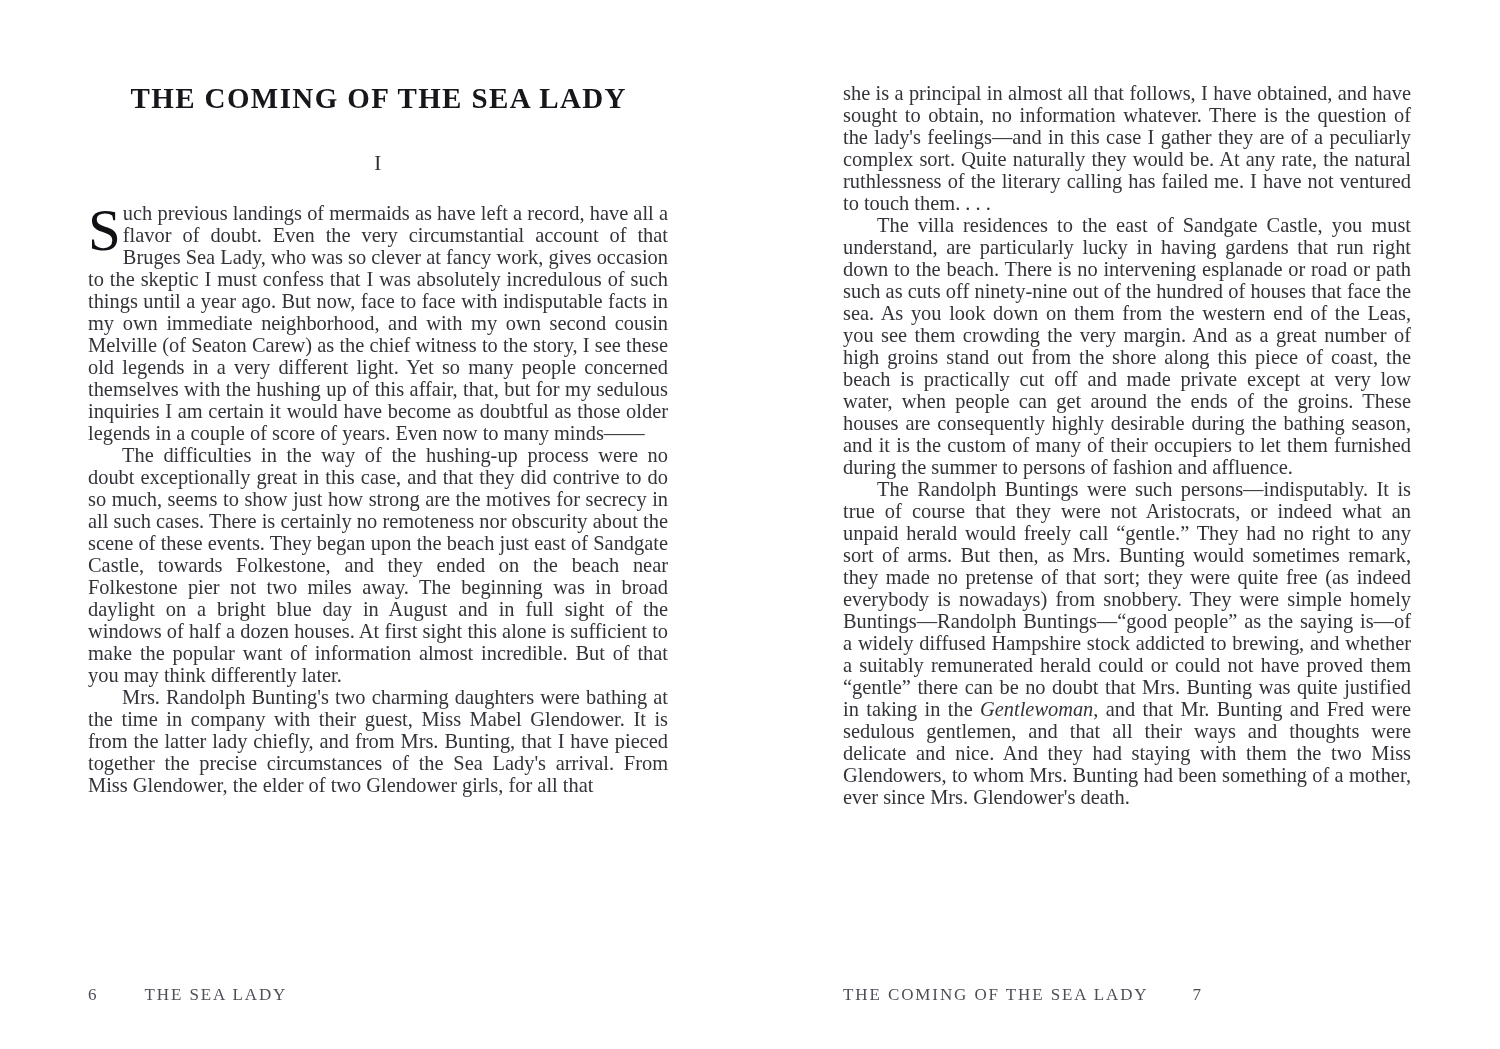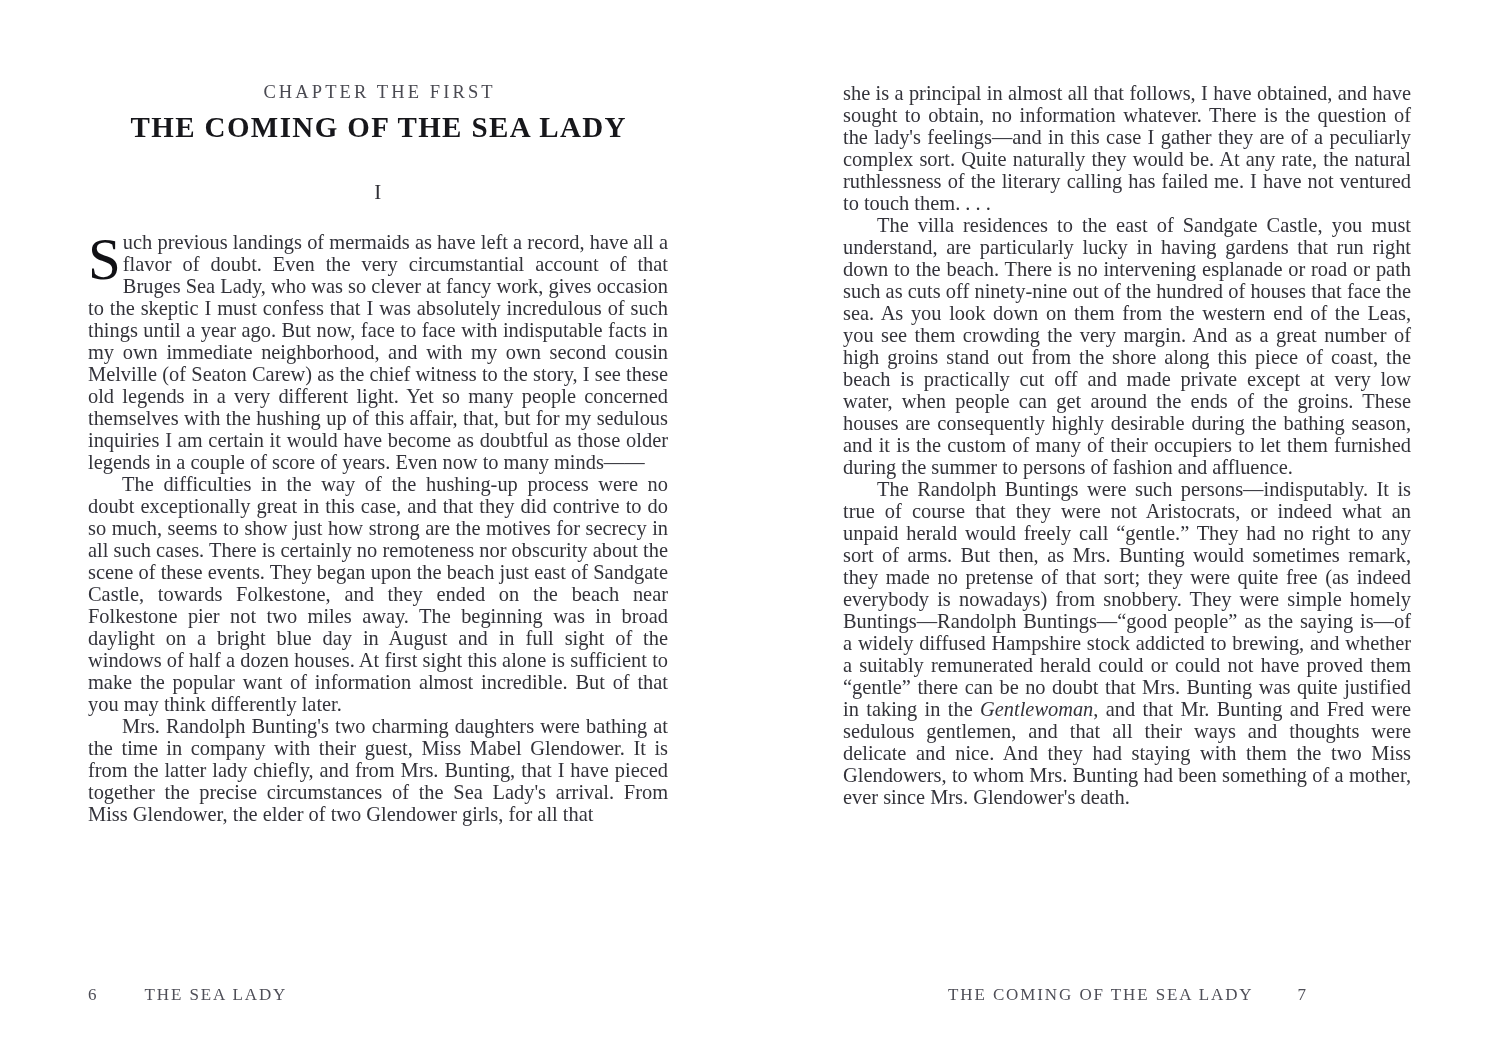--- a/index.html
+++ b/index.html
@@ -99,35 +99,34 @@
   .footer {
     position: absolute;
     bottom: 44px;
     font-size: 17px;
     letter-spacing: 1.9px;
     color: #4e4e57;
     white-space: nowrap;
     text-align: center;
   }
   .footer-left  { left: 88px; }
-  .footer-right { left: 843px; width: 568px; text-align: center; margin-top: 44px; }
+  .footer-right { left: 843px; width: 568px; text-align: left; margin-top: 44px; }
 
   .footer-left .folio  { margin-right: 48px; }
   .footer-right .folio { margin-left: 44px; }
   .folio { letter-spacing: 0; }
 </style>
 </head>
 <body>
 
 <div class="spread">
 
   <div class="page page-left">
     <div class="page-body">
 
-      <div class="chapter-label">CHAPTER THE FIRST</div>
 
       <h1 class="chapter-title">THE COMING OF THE SEA LADY</h1>
 
       <div class="section-number">I</div>
 
       <p class="para dropcap-para">Such previous landings of mermaids as have left a record, have all a flavor of doubt. Even the very circumstantial account of that Bruges Sea Lady, who was so clever at fancy work, gives occasion to the skeptic I must confess that I was absolutely incredulous of such things until a year ago. But now, face to face with indisputable facts in my own immediate neighborhood, and with my own second cousin Melville (of Seaton Carew) as the chief witness to the story, I see these old legends in a very different light. Yet so many people concerned themselves with the hushing up of this affair, that, but for my sedulous inquiries I am certain it would have become as doubtful as those older legends in a couple of score of years. Even now to many minds——</p>
 
       <p class="para">The difficulties in the way of the hushing-up process were no doubt exceptionally great in this case, and that they did contrive to do so much, seems to show just how strong are the motives for secrecy in all such cases. There is certainly no remoteness nor obscurity about the scene of these events. They began upon the beach just east of Sandgate Castle, towards Folkestone, and they ended on the beach near Folkestone pier not two miles away. The beginning was in broad daylight on a bright blue day in August and in full sight of the windows of half a dozen houses. At first sight this alone is sufficient to make the popular want of information almost incredible. But of that you may think differently later.</p>
 
       <p class="para">Mrs. Randolph Bunting's two charming daughters were bathing at the time in company with their guest, Miss Mabel Glendower. It is from the latter lady chiefly, and from Mrs. Bunting, that I have pieced together the precise circumstances of the Sea Lady's arrival. From Miss Glendower, the elder of two Glendower girls, for all that</p>

